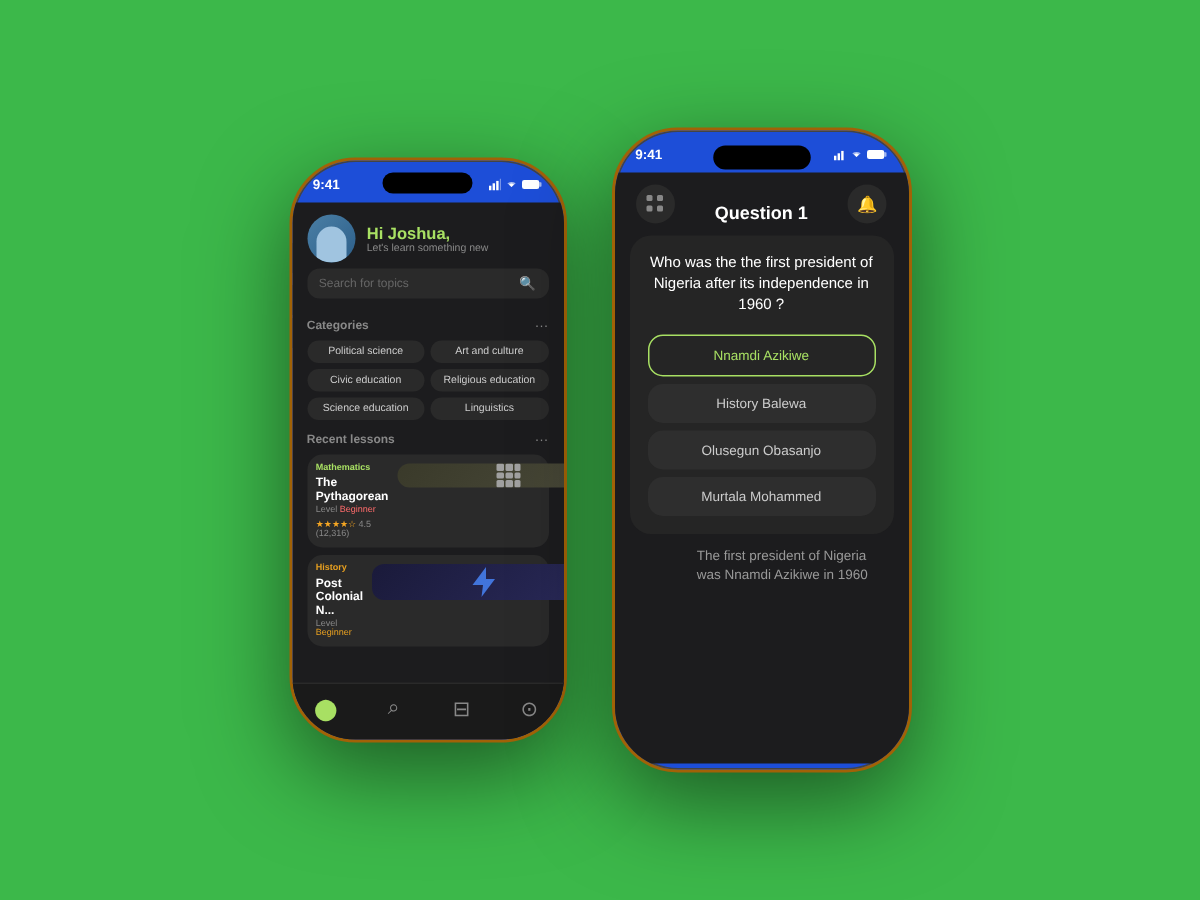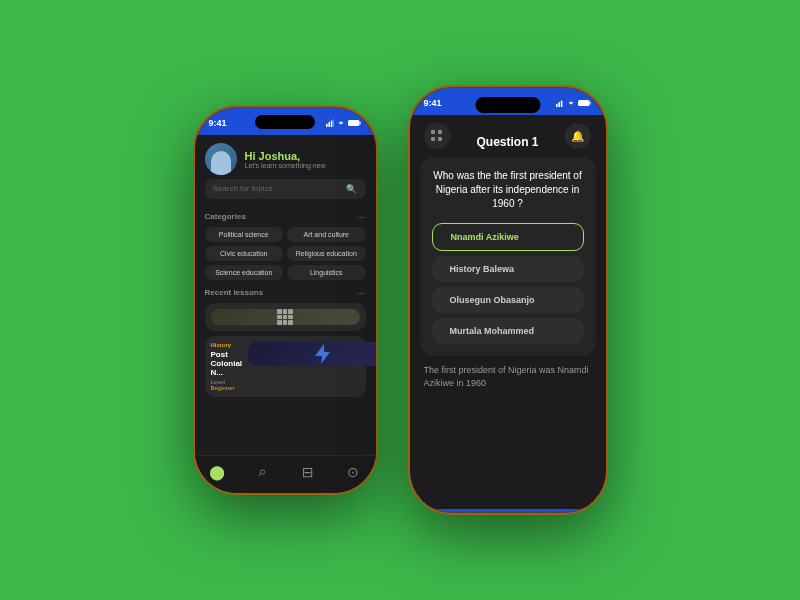--- a/index.html
+++ b/index.html
@@ -369,22 +369,22 @@
     .answer-options {
       display: flex;
       flex-direction: column;
       gap: 5px;
     }
 
     .answer-option {
       border-radius: 10px;
       padding: 8px 18px;
       font-size: 9px;
-      text-align: left;
-      font-weight: 700;
+      text-align: center;
+      font-weight: 400;
     }
 
     .answer-option.correct {
       background: transparent;
       border: 1.5px solid #a8e063;
       color: #a8e063;
     }
 
     .answer-option.default {
       background: #2e2e2e;
@@ -401,20 +401,21 @@
       font-size: 12px;
       font-weight: 700;
       color: #fff;
       margin-bottom: 5px;
     }
 
     .answer-text {
       font-size: 9px;
       color: #999;
       line-height: 1.4;
+      margin-left: 41px;
     }
 
     .quiz-bottom {
       padding: 10px 12px 16px;
       display: flex;
       gap: 8px;
     }
 
     .btn-step {
       flex: 1;
@@ -553,20 +554,32 @@
       </div>
 
       <div class="section-header">
         <span class="section-title">Recent lessons</span>
         <span class="section-more">···</span>
       </div>
 
       <div class="recent-lessons">
 
         <div class="lesson-card">
+          <div class="lesson-info">
+            <div class="lesson-subject">Mathematics</div>
+            <div class="lesson-title">The Pythagorean</div>
+            <div class="lesson-level">
+              Level <span>Beginner</span>
+            </div>
+            <div class="lesson-rating">
+              <span class="lesson-stars">★★★★☆</span>
+              <span>4.5</span>
+              (<span>12,316</span>)
+            </div>
+          </div>
           <div class="lesson-thumb thumb-math">
             <div class="calc-icon">
               <div class="calc-dot"></div>
                 <div class="calc-dot"></div>
                 <div class="calc-dot"></div>
               <div class="calc-dot"></div>
                 <div class="calc-dot"></div>
                 <div class="calc-dot"></div>
               <div class="calc-dot"></div>
                 <div class="calc-dot"></div>

